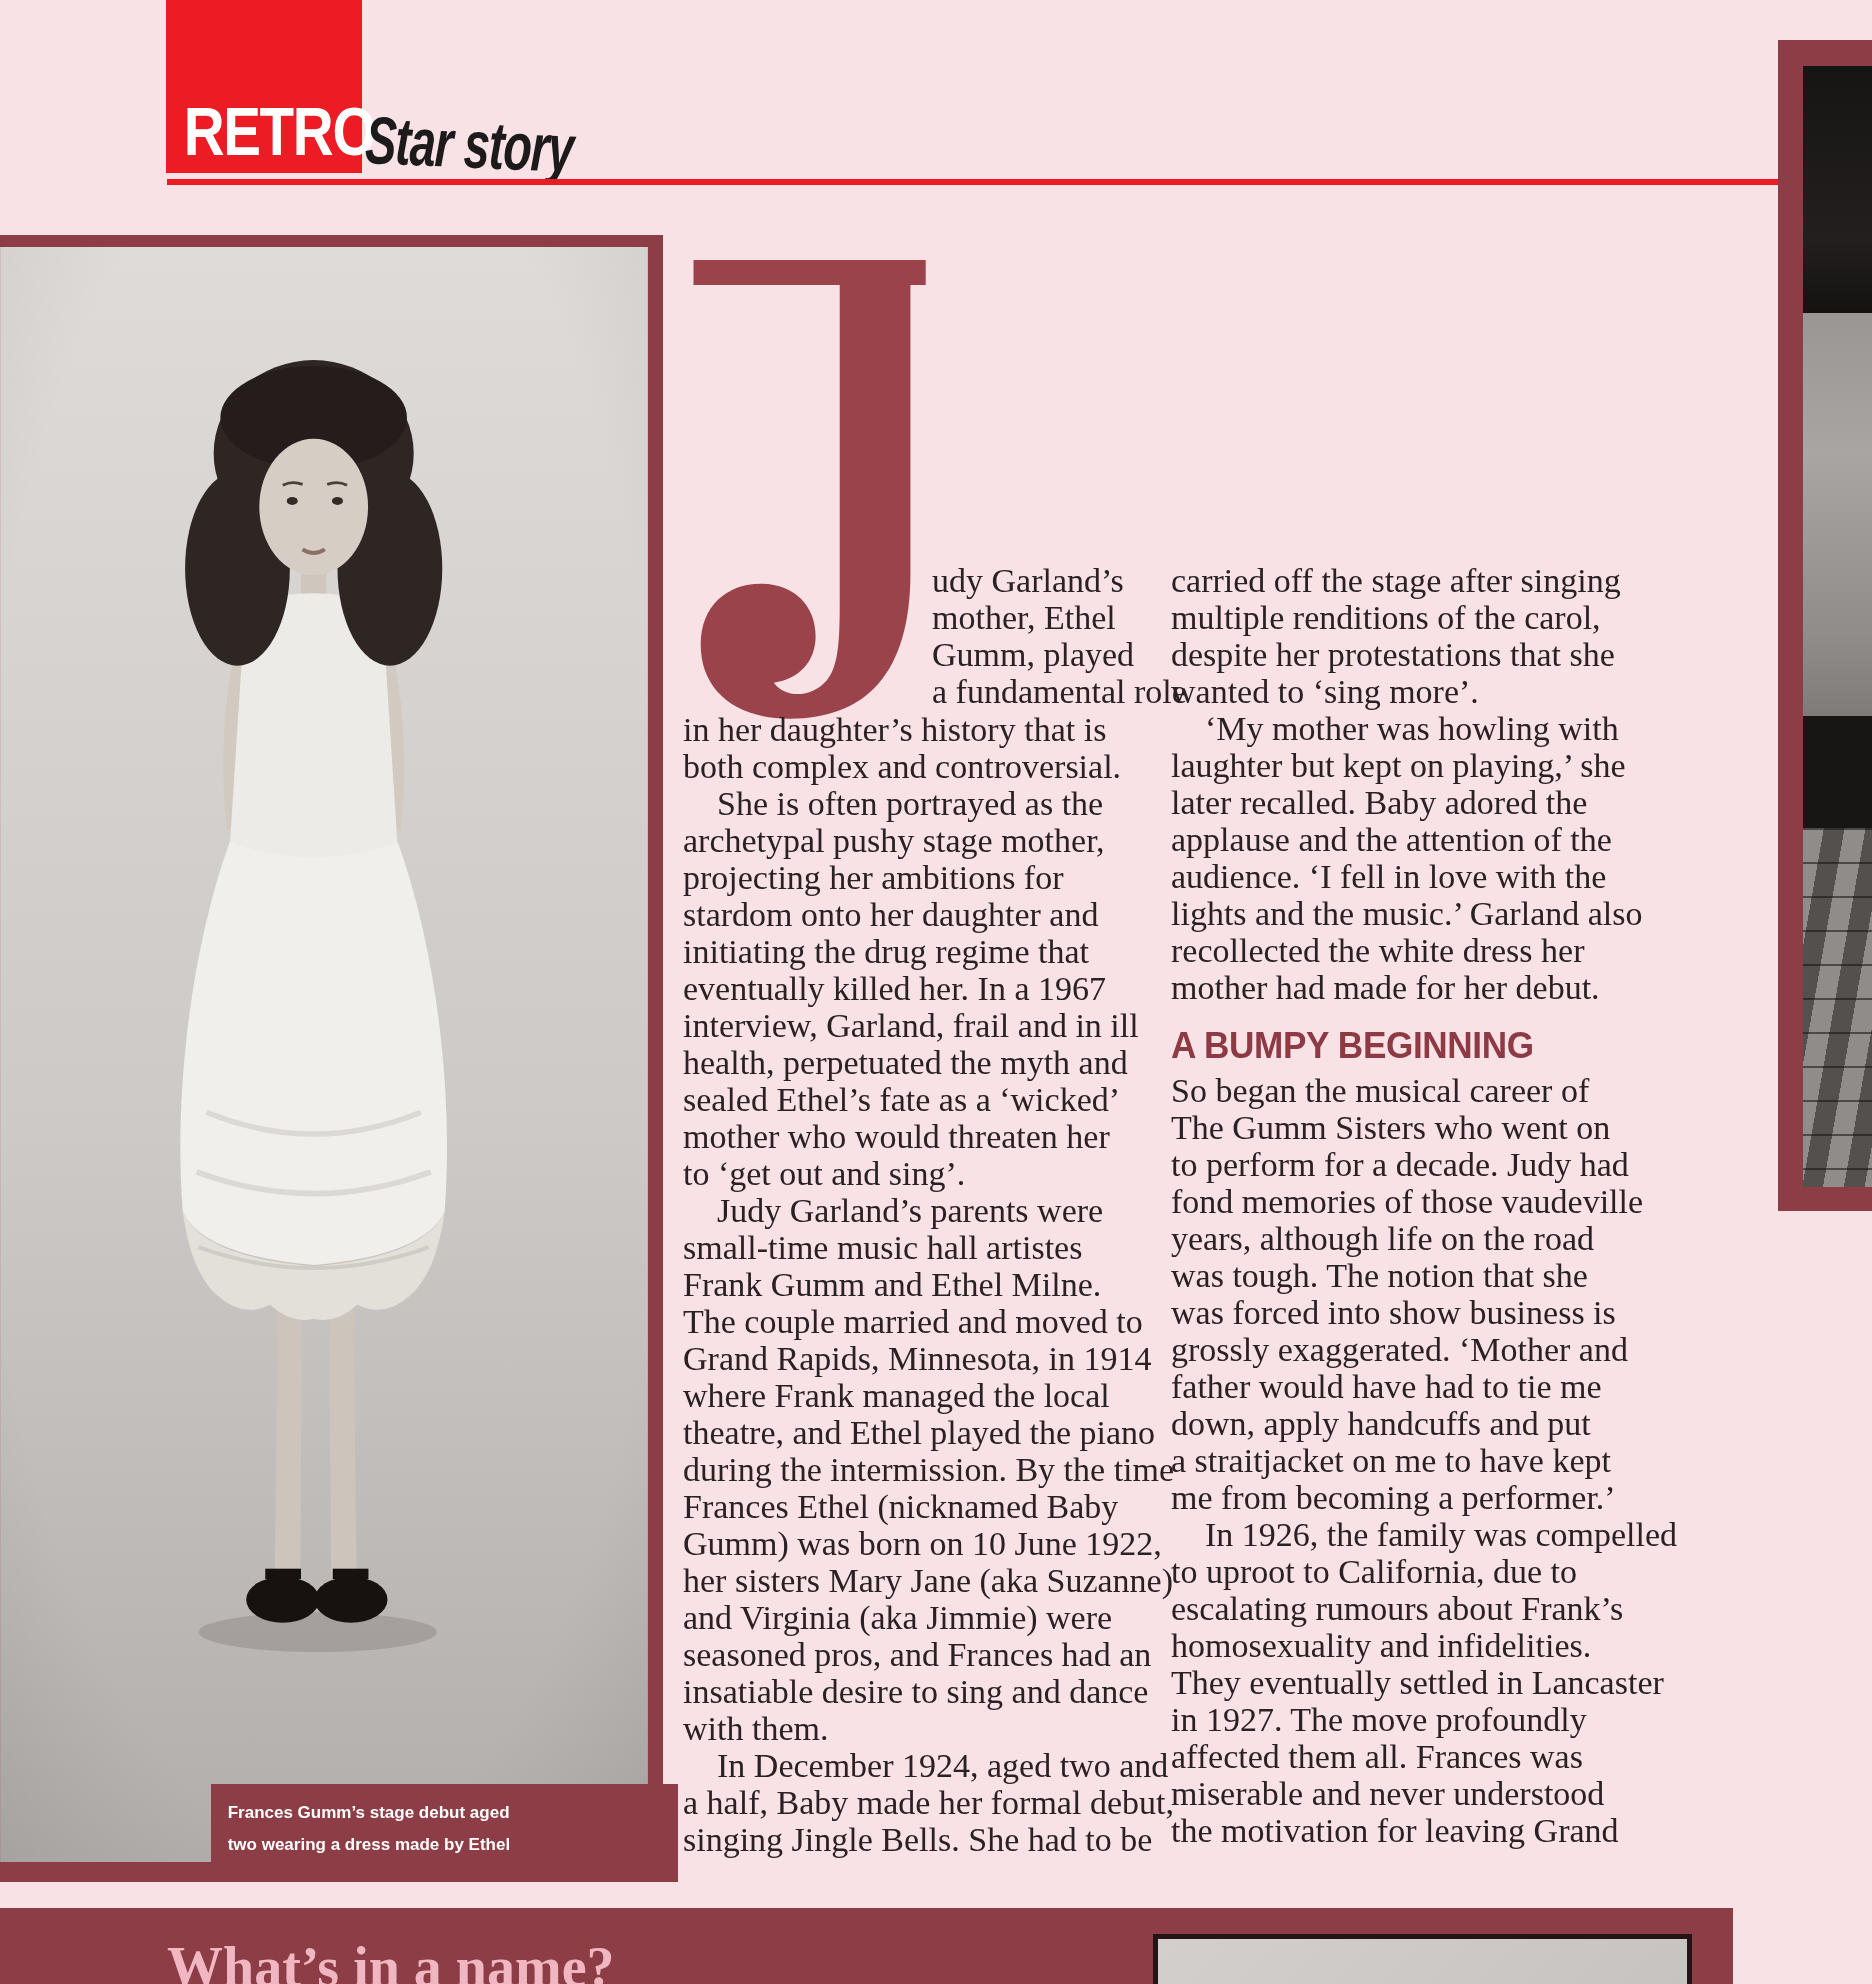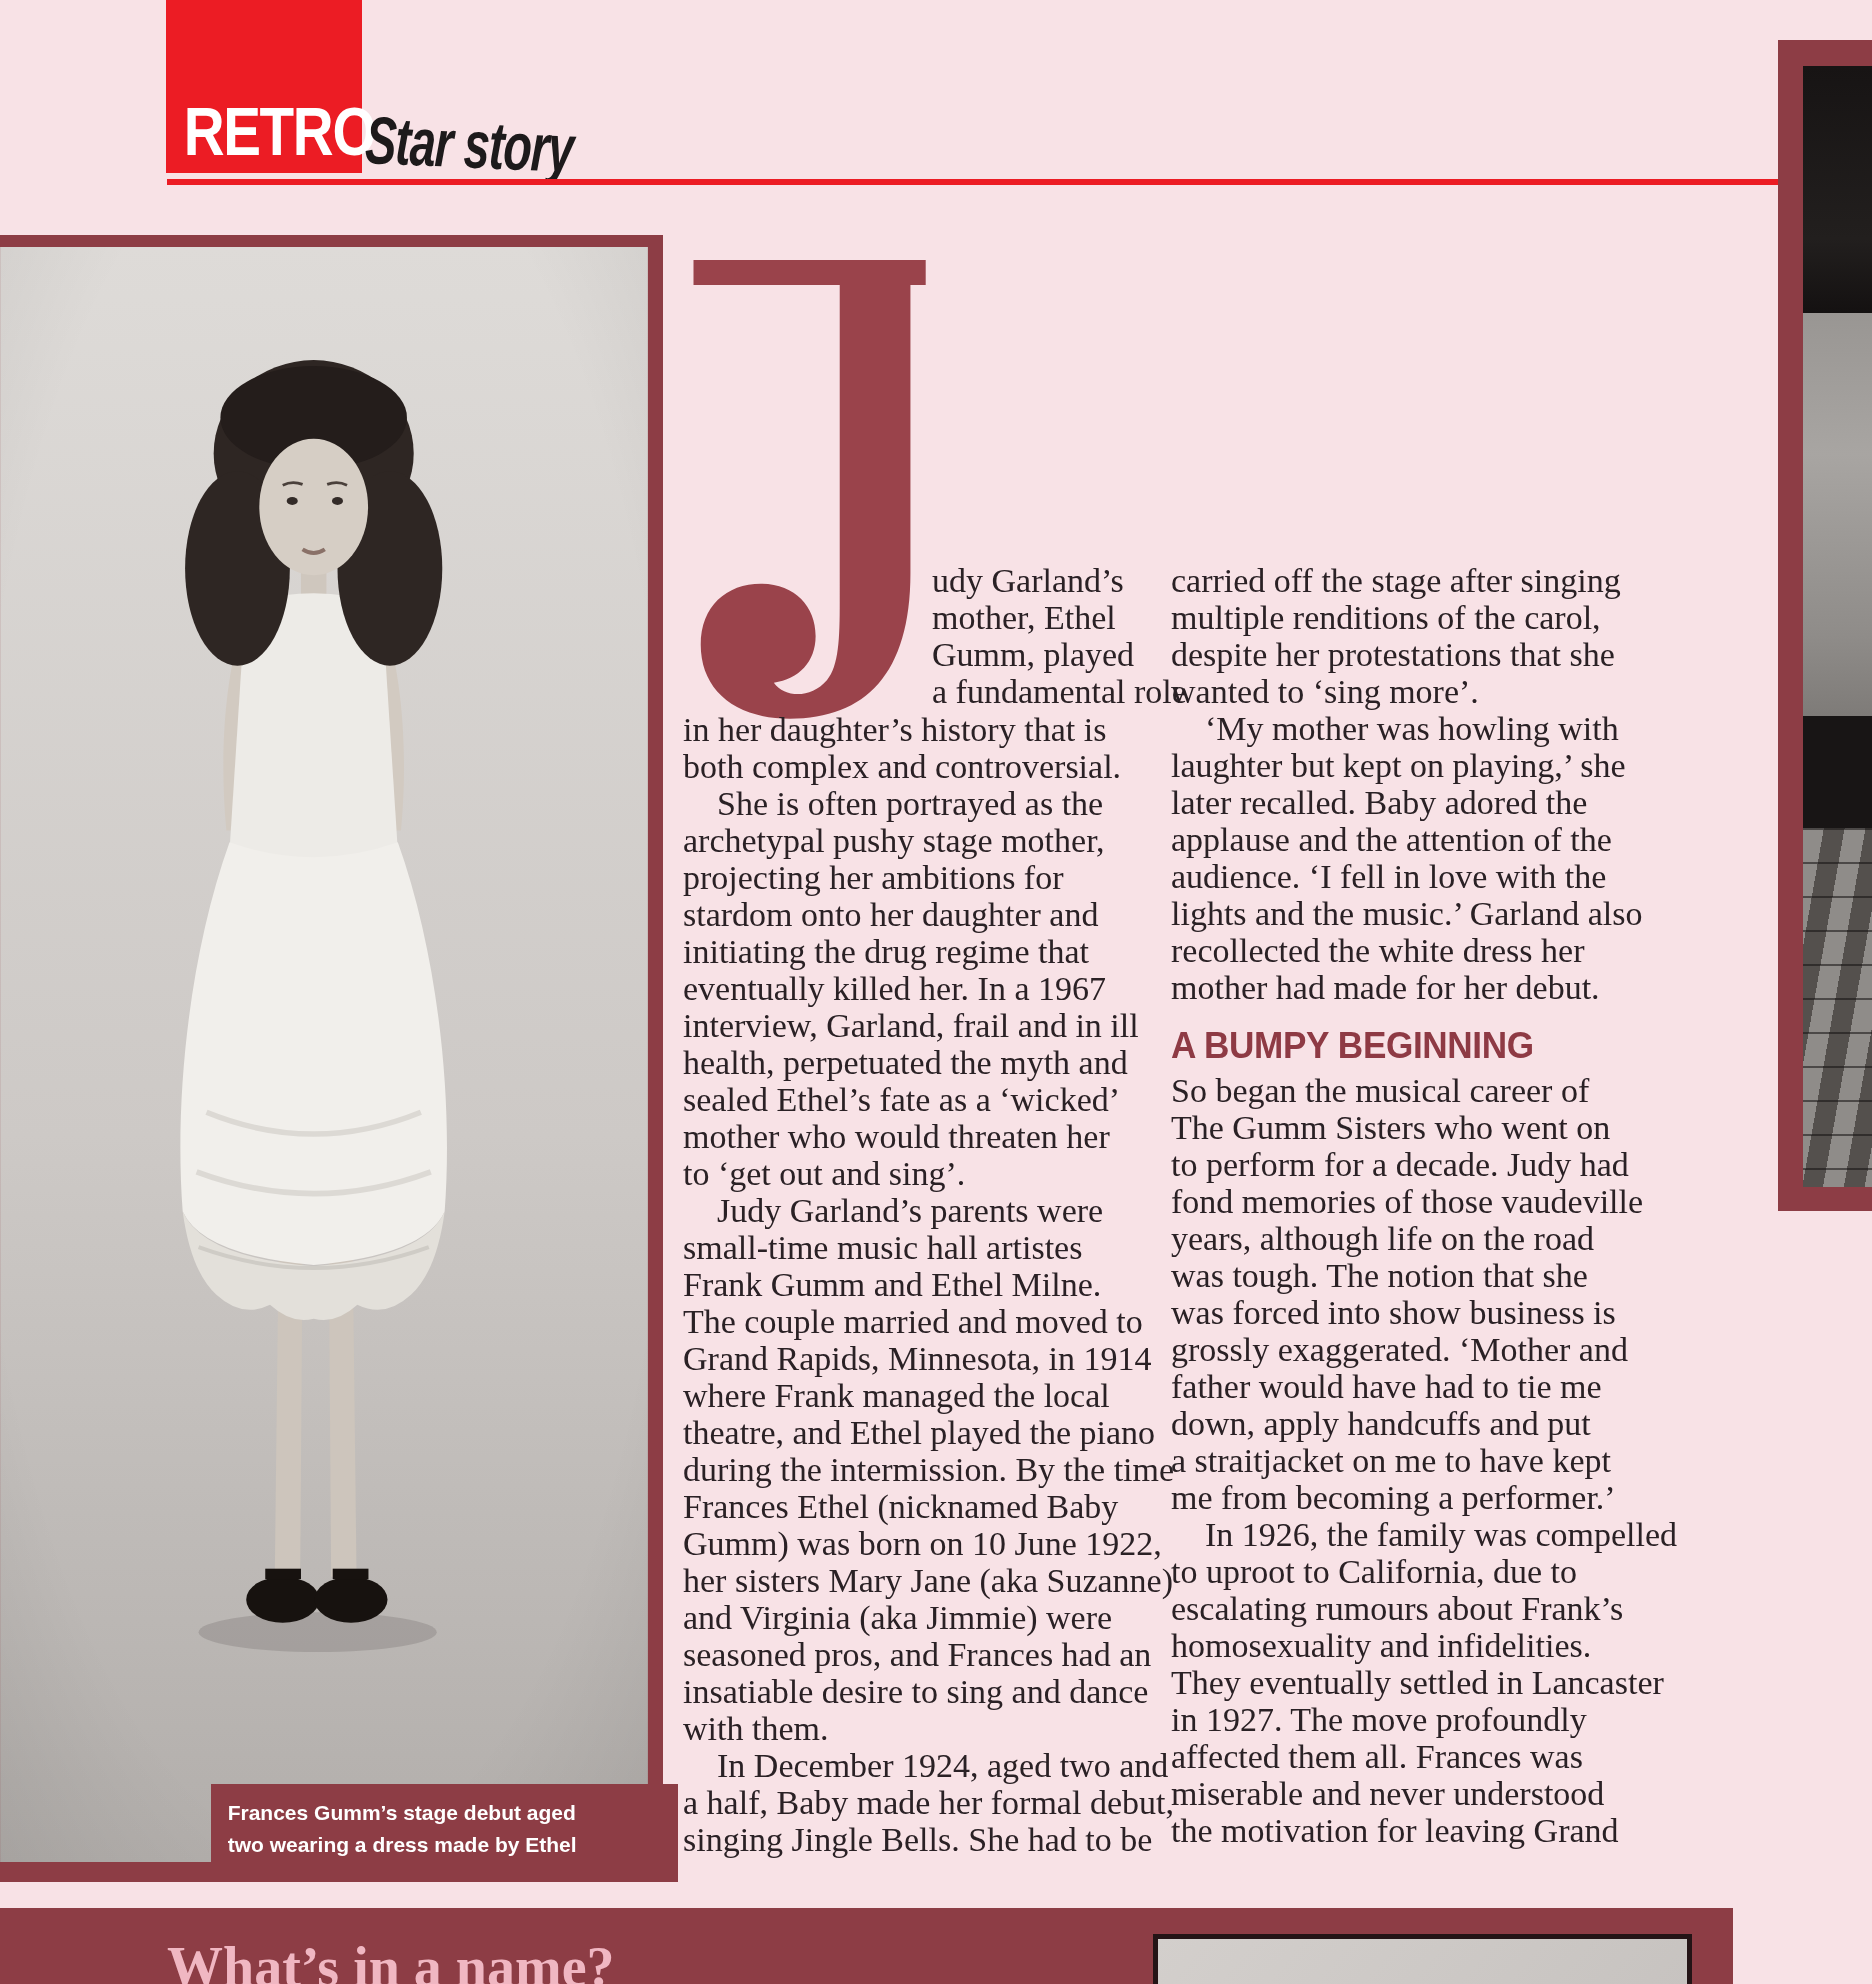--- a/index.html
+++ b/index.html
@@ -35,21 +35,21 @@
        repeating-linear-gradient(180deg, rgba(20,17,17,.55) 0 2.4px, rgba(20,17,17,0) 2.4px 34px),
        repeating-linear-gradient(100deg,#8f8c89 0 20.6px,#54504d 20.6px 41px);}
   
   #photo-frame{left:0;top:235px;width:663px;height:1647px;background:#8d3d45;}
   #main-photo{left:0;top:12px;width:648px;height:1615px;overflow:hidden;}
   
   #caption-box{left:211px;top:1784px;width:467px;height:98px;background:#8d3d45;}
   #caption-text{
     left:16.7px;top:12.7px;color:#ffffff;white-space:pre;
     font-family:"Liberation Sans",sans-serif;font-weight:bold;
-    font-size:21px;line-height:32px;
+    font-size:17px;line-height:32px;
   }
   
   .bodycopy{
     color:#2a2125;font-family:"Liberation Serif",serif;
     font-size:34px;line-height:37px;white-space:pre;margin:0;
   }
   #col1-indent{left:932px;top:562px;width:357px;}
   #col1-rest{left:683px;top:711px;width:492px;}
   #col2{left:1171px;top:562px;width:492px;}
   #dropcap-j{left:693px;top:260px;width:234px;height:462px;}

